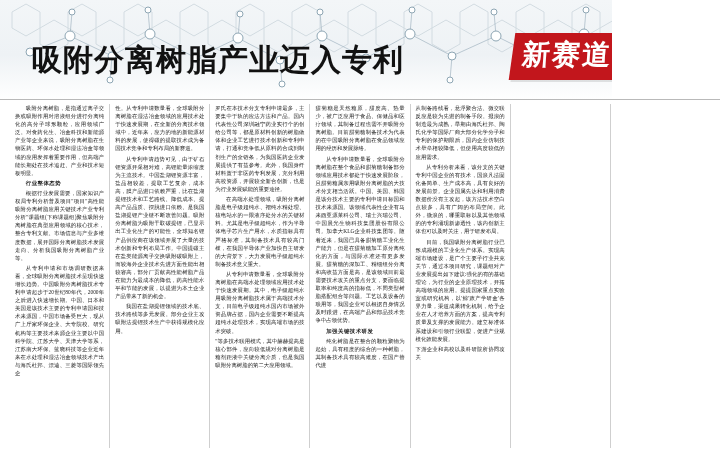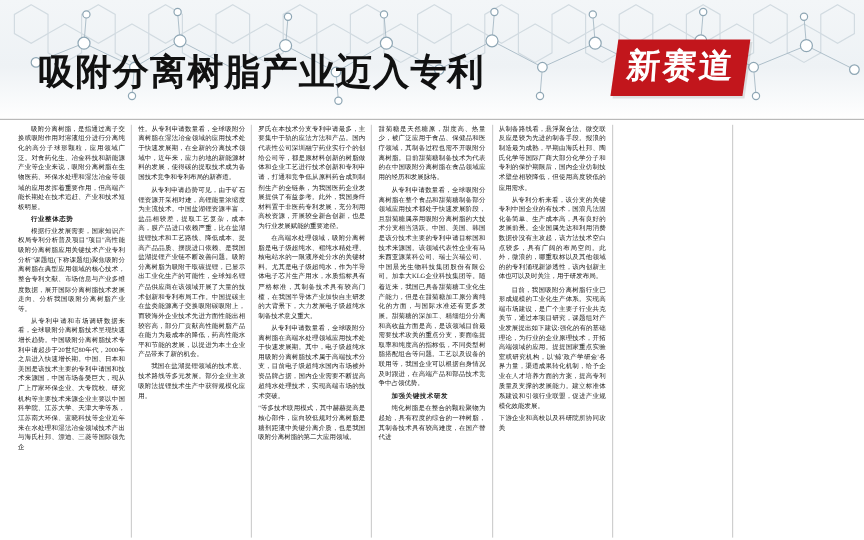--- a/index.html
+++ b/index.html
@@ -11,21 +11,21 @@
     height: 450px;
     background: #ffffff;
     font-family: "Liberation Serif", serif;
     overflow: hidden;
     position: relative;
   }
 
   
   .header-band {
     position: relative;
-    width: 720px;
+    width: 612px;
     height: 100px;
     background: linear-gradient(180deg, #f3f6f8 0%, #eef2f5 55%, #ffffff 100%);
     overflow: hidden;
   }
   .header-band svg.molecules {
     position: absolute;
     top: 0; left: 0;
     width: 720px;
     height: 100px;
   }

